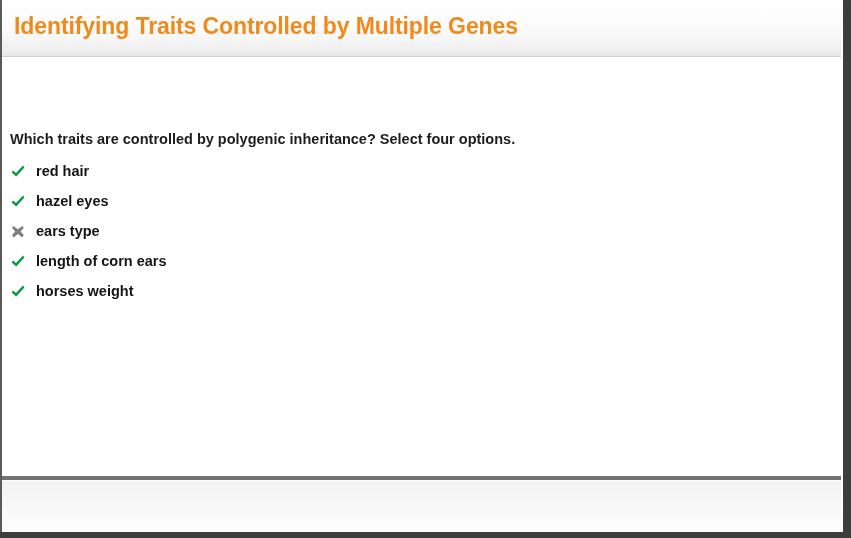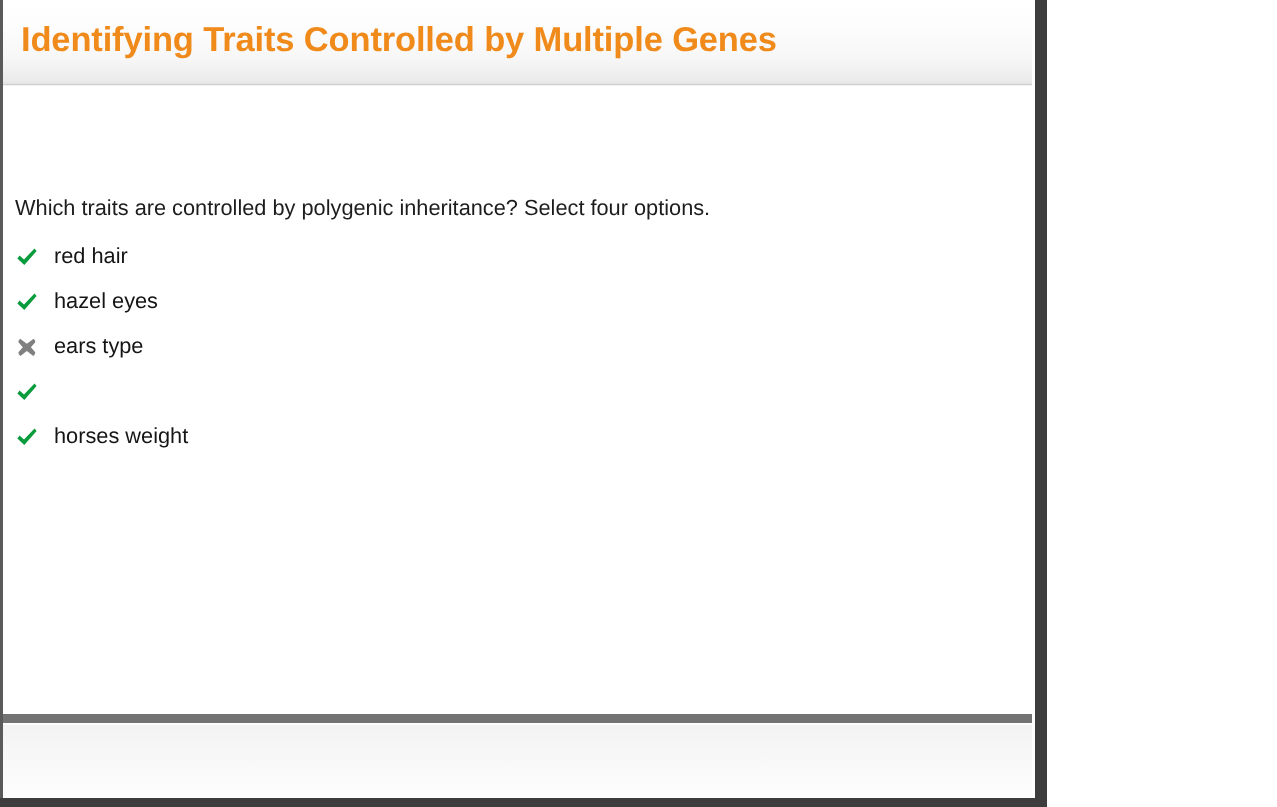--- a/index.html
+++ b/index.html
@@ -12,24 +12,24 @@
     height: 538px;
     overflow: hidden;
     font-family: "Liberation Sans", sans-serif;
   }
 
   
   #window-frame {
     position: absolute;
     left: 0;
     top: 0;
-    width: 698px;
+    width: 851px;
     height: 538px;
     box-sizing: border-box;
-    background: #0f766e;
+    background: #fde047;
     overflow: hidden;
   }
 
   
   #right-gutter {
     position: absolute;
     right: 0;
     top: 0;
     width: 8px;
     height: 538px;
@@ -101,21 +101,22 @@
     letter-spacing: -0.1px;
     white-space: nowrap;
     line-height: 28px;
   }
 
   
   #main {
     position: relative;
     height: 419px;
     background: #ffffff;
-    border-bottom: 6px solid #737373;
+    border-bottom: 4px solid #737373;
+    font-weight: bold;
   }
   #question-prompt {
     position: absolute;
     left: 8px;
     top: 73px;
     font-size: 14.5px;
     color: #1d1d1d;
     line-height: 18px;
     white-space: nowrap;
   }
@@ -210,20 +211,21 @@
           </span>
           <span class="option-label">ears type</span>
         </div>
 
         <div class="option-row">
           <span class="option-marker">
             <svg width="16" height="16" viewBox="0 0 16 16" aria-hidden="true">
               <path d="M1.6 8.4 L3.0 6.4 L6.0 9.0 L13.0 1.6 L14.4 3.4 L6.2 12.6 Z" fill="#099b3c"></path>
             </svg>
           </span>
+          <span class="option-label">length of corn ears</span>
         </div>
 
         <div class="option-row">
           <span class="option-marker">
             <svg width="16" height="16" viewBox="0 0 16 16" aria-hidden="true">
               <path d="M1.6 8.4 L3.0 6.4 L6.0 9.0 L13.0 1.6 L14.4 3.4 L6.2 12.6 Z" fill="#099b3c"></path>
             </svg>
           </span>
           <span class="option-label">horses weight</span>
         </div>

